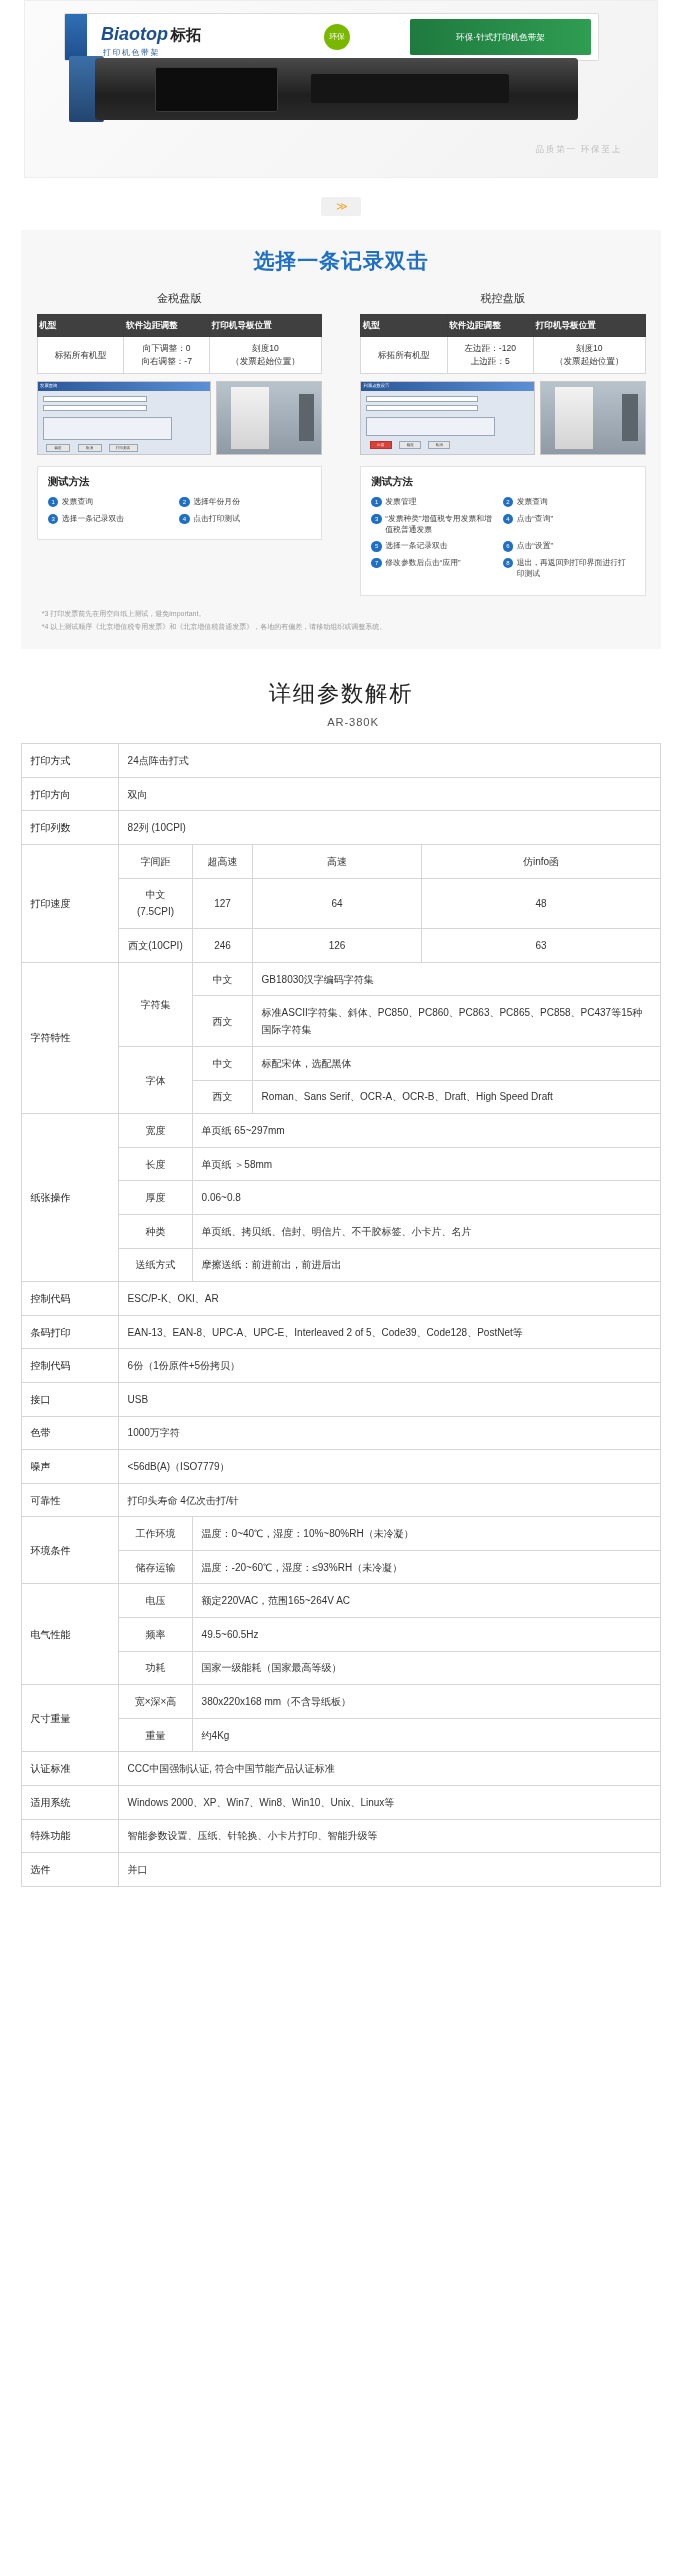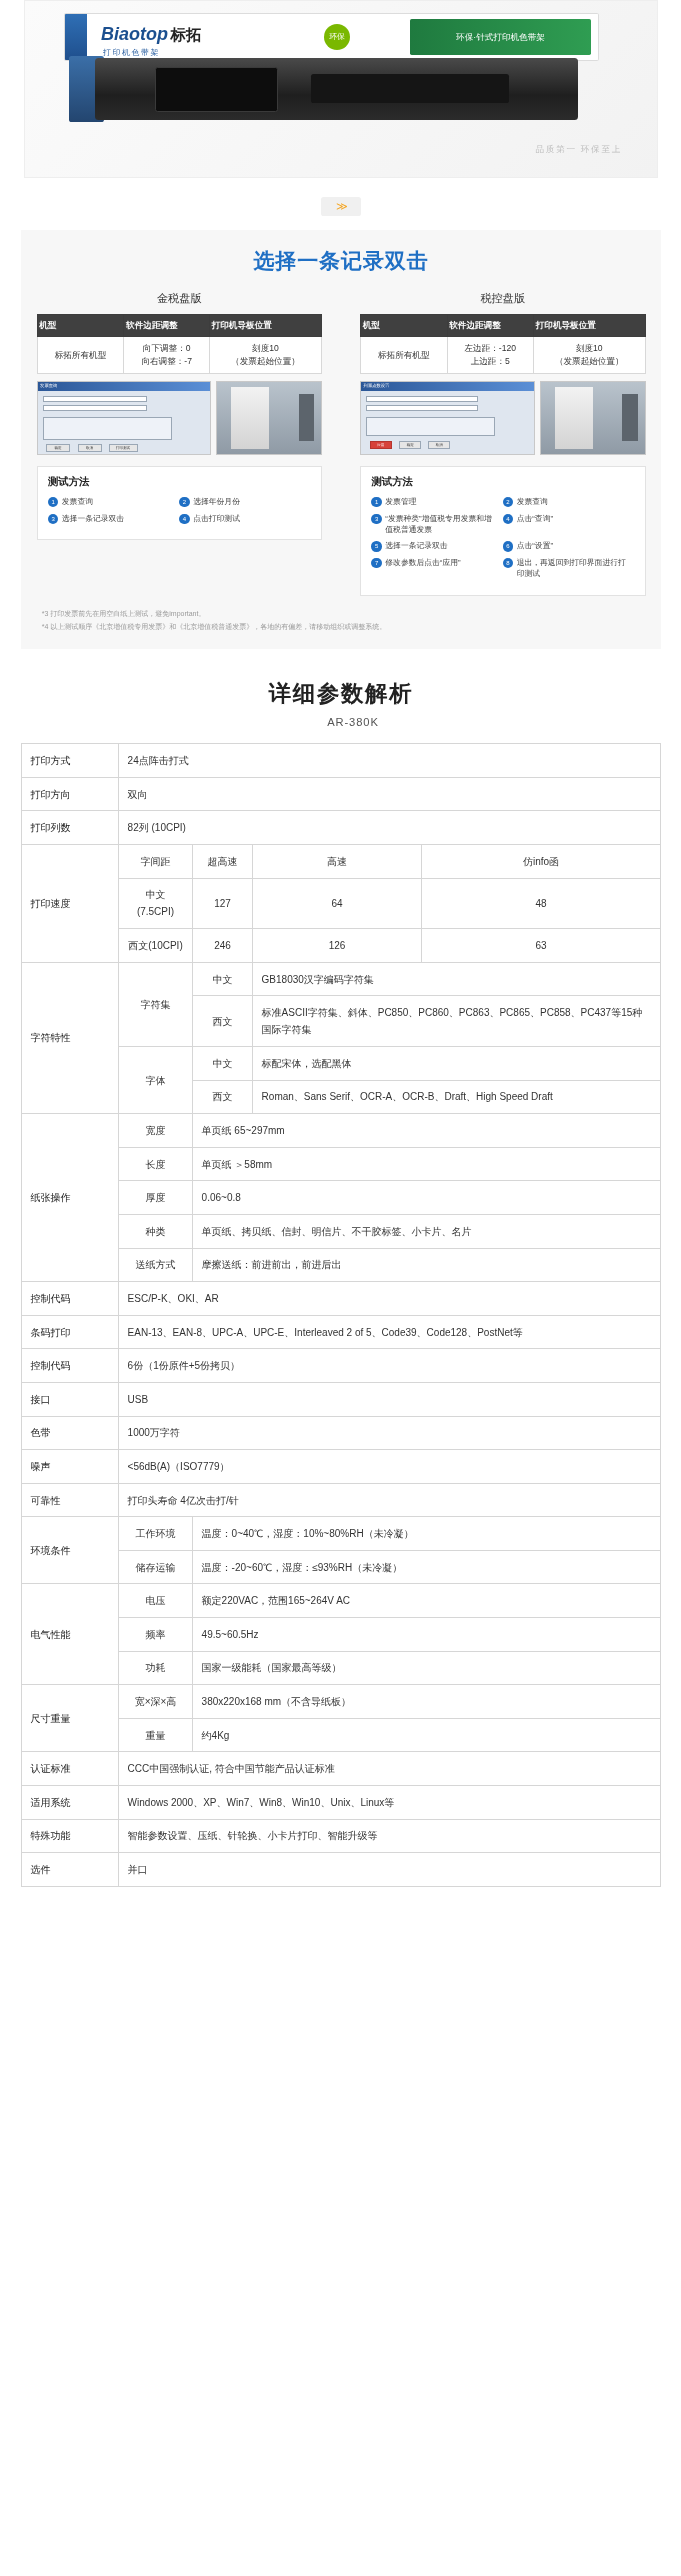--- a/index.html
+++ b/index.html
@@ -223,21 +223,21 @@
     color: #9a9a9a;
     line-height: 1.8;
   }
 
   
   .spec-head {
     text-align: center;
     margin-top: 29px;
   }
   .spec-head .t1 {
-    font-size: 22.4px; font-weight: bold; color: #222; letter-spacing: 1.7px;
+    font-size: 22.4px; font-weight: normal; color: #222; letter-spacing: 1.7px;
   }
   .spec-head .t2 {
     font-size: 11.2px; color: #555; margin-top: 7px; letter-spacing: 0.9px; padding-left: 24px;
   }
   table.spec {
     width: 640px;
     margin: 15.5px auto 35px;
     border-collapse: collapse;
     font-size: 10px;
     color: #333;

